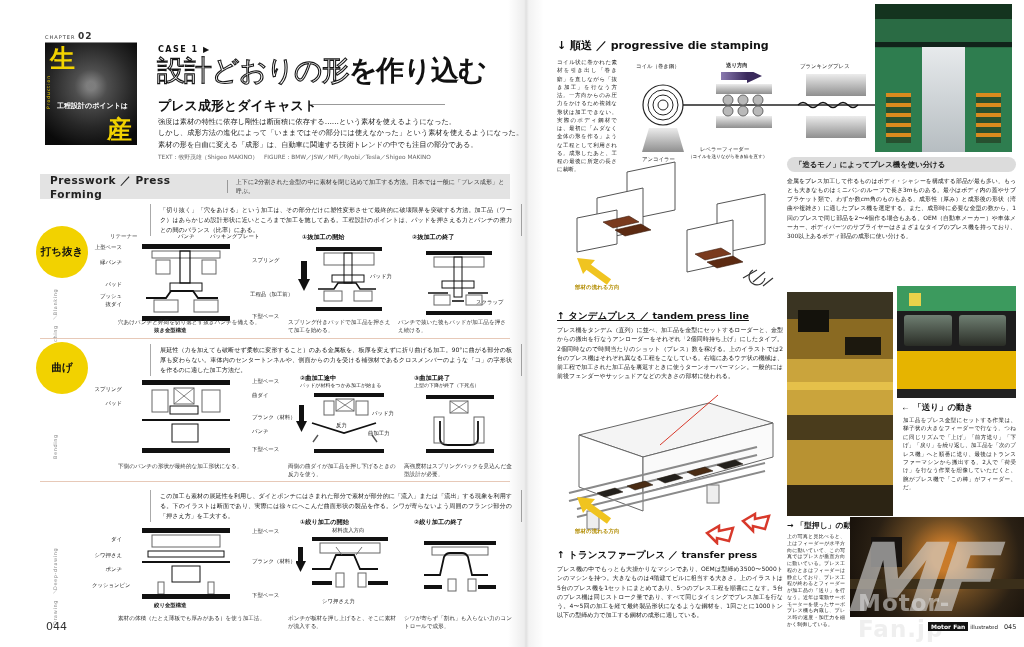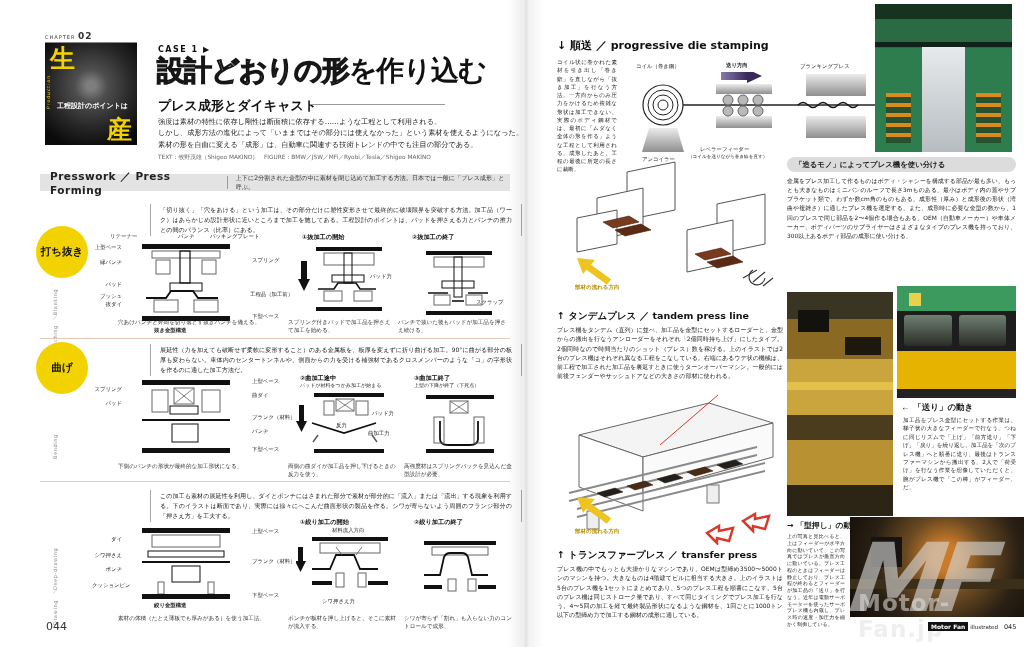--- a/index.html
+++ b/index.html
@@ -11,29 +11,29 @@
   .chapter-label{font-size:5px;letter-spacing:1px;color:#333;border-bottom:1px solid #888;width:92px;padding-bottom:1px;}
   .chapter-num{font-size:9px;font-weight:bold;}
   .badge{width:92px;height:102px;background:#0d0d0d;overflow:hidden;}
   .badge-photo{position:absolute;inset:0;background:
      radial-gradient(circle at 50% 42%,#8a8a8a 0 6%,#555 22%,#2a2a2a 55%,#0a0a0a 85%);opacity:.9;}
   .badge-kanji{position:absolute;font-size:25px;font-weight:bold;color:#f2d200;line-height:1;}
   .badge-sub{position:absolute;font-size:7px;font-weight:bold;color:#fff;}
   .badge-side{position:absolute;writing-mode:vertical-rl;transform:rotate(180deg);font-size:4.5px;color:#f2d200;letter-spacing:1px;}
   .case-label{font-size:8px;font-weight:bold;letter-spacing:1.5px;color:#111;}
   .title{font-size:28px;line-height:1;white-space:nowrap;letter-spacing:-1px;}
-  .t-outline{font-weight:700;color:#333;}
+  .t-outline{font-weight:400;color:#333;}
   @supports (-webkit-text-stroke:1px black){.t-outline{color:#fff;-webkit-text-stroke:1.1px #161616;}}
   .t-solid{font-weight:800;color:#111;}
   .subtitle{font-size:13px;font-weight:bold;color:#111;}
   .sub-rule{height:1px;background:#999;}
   .lead{font-size:7.2px;line-height:1.58;color:#222;white-space:nowrap;}
   .credit{font-size:5.8px;color:#666;}
   
-  .secbar{width:470px;height:17px;background:#e3e3e3;display:flex;align-items:center;}
+  .secbar{width:470px;height:25px;background:#e3e3e3;display:flex;align-items:center;}
   .secbar-title{font-size:10.5px;font-weight:bold;color:#222;padding-left:10px;letter-spacing:.5px;}
   .secbar-div{width:1px;height:13px;background:#999;margin:0 8px;}
   .secbar-note{font-size:6.1px;color:#333;}
   
   .ycircle{width:52px;height:52px;border-radius:50%;background:#f2d200;display:flex;align-items:center;justify-content:center;
     font-weight:bold;font-size:10.5px;color:#111;text-align:center;line-height:1.1;}
   .vtext{writing-mode:vertical-rl;transform:rotate(180deg);font-size:5px;color:#8a8a8a;letter-spacing:.6px;}
   .introbox{font-size:6.1px;line-height:1.62;color:#222;text-align:justify;padding:1px 9px;
     border-left:1px solid #aaa;border-right:1px solid #aaa;}
   .cell{position:absolute;}
@@ -83,21 +83,21 @@
     <div class="badge-side" style="left:1px;top:32px;">Production</div>
   </div>
 
   <div class="abs case-label" style="left:158px;top:45px;">CASE 1 ▶</div>
   <div class="abs title" style="left:157px;top:57px;">
     <span class="t-outline">設計どおりの形</span><span class="t-solid">を作り込む</span>
   </div>
   <div class="abs subtitle" style="left:158px;top:97px;">プレス成形とダイキャスト</div>
   <div class="abs sub-rule" style="left:310px;top:104px;width:135px;"></div>
   <div class="abs" style="left:158px;top:116px;">
-    <div class="lead">強度は素材の特性に依存し剛性は断面積に依存する……ような工程として利用される。</div>
+    <div class="lead">強度は素材の特性に依存し剛性は断面積に依存する……という素材を使えるようになった。</div>
     <div class="lead">しかし、成形方法の進化によって「いままではその部分には使えなかった」という素材を使えるようになった。</div>
     <div class="lead">素材の形を自由に変える「成形」は、自動車に関連する技術トレンドの中でも注目の部分である。</div>
   </div>
   <div class="abs credit nw" style="left:158px;top:153px;">TEXT：牧野茂雄（Shigeo MAKINO）　FIGURE：BMW／JSW／MFi／Ryobi／Tesla／Shigeo MAKINO</div>
 
   <div class="abs secbar" style="left:40px;top:174px;">
     <span class="secbar-title">Presswork ／ Press Forming</span>
     <span class="secbar-div"></span>
     <span class="secbar-note">上下に2分割された金型の中に素材を閉じ込めて加工する方法。日本では一般に「プレス成形」と呼ぶ。</span>
   </div>
@@ -365,21 +365,21 @@
     <polygon points="150,104 176,98 186,104 160,110" fill="#5c2a12" stroke="#3c1d0e" stroke-width=".6"></polygon>
     <g stroke="#333" stroke-width="1.2" fill="none">
       <path d="M186,120 l14,-8 m-4,12 l12,-10 m-2,14 l10,-8"></path>
       <path d="M196,112 a8 8 0 1 0 12 8"></path>
     </g>
     <line x1="52" y1="124" x2="30" y2="108" stroke="#f0c420" stroke-width="7"></line>
     <polygon points="20,100 38,102 26,116" fill="#f0c420"></polygon>
   </svg>
   <span class="abs flowlabel" style="left:575px;top:284px;">部材の流れる方向</span>
 
-  <div class="abs rp-heading-s" style="left:557px;top:310px;">↑ タンデムプレス ／ tandem press line</div>
+  <div class="abs rp-heading-s" style="left:557px;top:310px;text-decoration:underline;">↑ タンデムプレス ／ tandem press line</div>
   <div class="abs smallbody" style="left:557px;top:325px;width:226px;">プレス機をタンデム（直列）に並べ、加工品を金型にセットするローダーと、金型からの搬出を行なうアンローダーをそれぞれ「2個同時持ち上げ」にしたタイプ。2個同時なので時間当たりのショット（プレス）数を稼げる。上のイラストでは2台のプレス機はそれぞれ異なる工程をこなしている。右端にあるウデ状の機械は、前工程で加工された加工品を裏返すときに使うターンオーバーマシン。一般的には前後フェンダーやサッシュドアなどの大きさの部材に使われる。</div>
 
   <div class="abs usage-head" style="left:787px;top:157px;">「造るモノ」によってプレス機を使い分ける</div>
   <div class="abs smallbody" style="left:787px;top:177px;width:229px;font-size:5.9px;">金属をプレス加工して作るものはボディ・シャシーを構成する部品が最も多い。もっとも大きなものはミニバンのルーフで長さ3mものある。最小はボディ内の蓋やサブブラケット類で、わずか数cm角のものもある。成形性（厚み）と成形後の形状（湾曲や複雑さ）に適したプレス機を選定する。また、成形時に必要な金型の数から、1回のプレスで同じ部品を2〜4個作る場合もある。OEM（自動車メーカー）や車体メーカー、ボディパーツのサプライヤーはさまざまなタイプのプレス機を持っており、300以上あるボディ部品の成形に使い分ける。</div>
 
   <div class="photo" style="left:787px;top:292px;width:106px;height:224px;">
     <div class="abs" style="inset:0;background:linear-gradient(180deg,#3a3422 0 12%,#8a6a22 12% 30%,#caa43c 30% 55%,#4a3c1c 55% 66%,#b89232 66% 86%,#2c2414 86% 100%);"></div>
     <div class="abs" style="left:0;top:40%;width:100%;height:8px;background:#e5c04a;"></div>
     <div class="abs" style="left:10%;top:8%;width:30%;height:10%;background:#14120c;"></div>
     <div class="abs" style="left:55%;top:20%;width:34%;height:8%;background:#1c180e;"></div>

